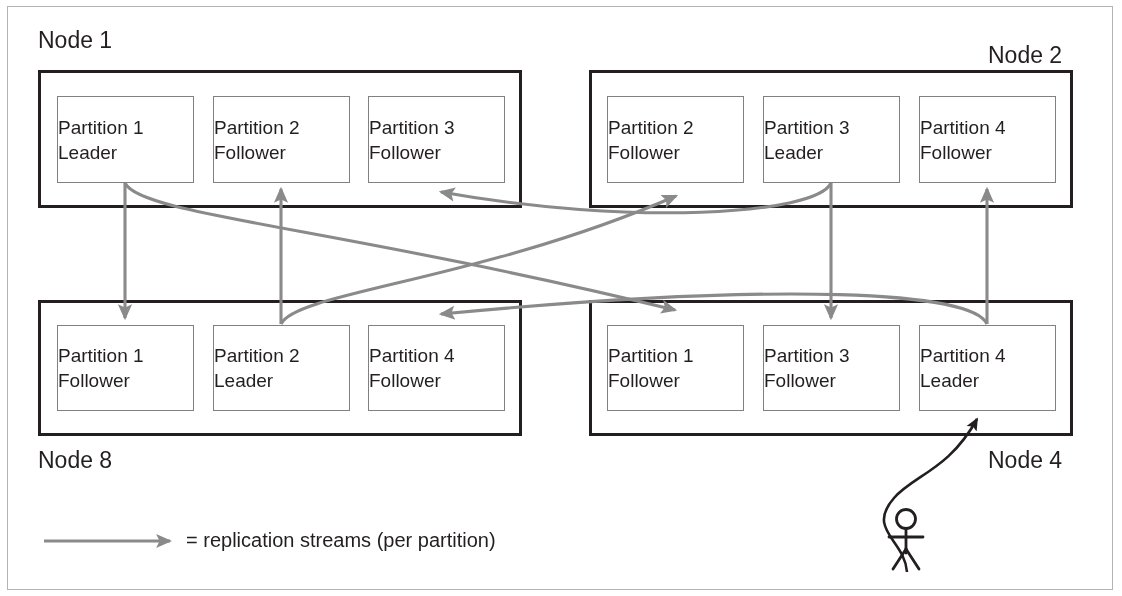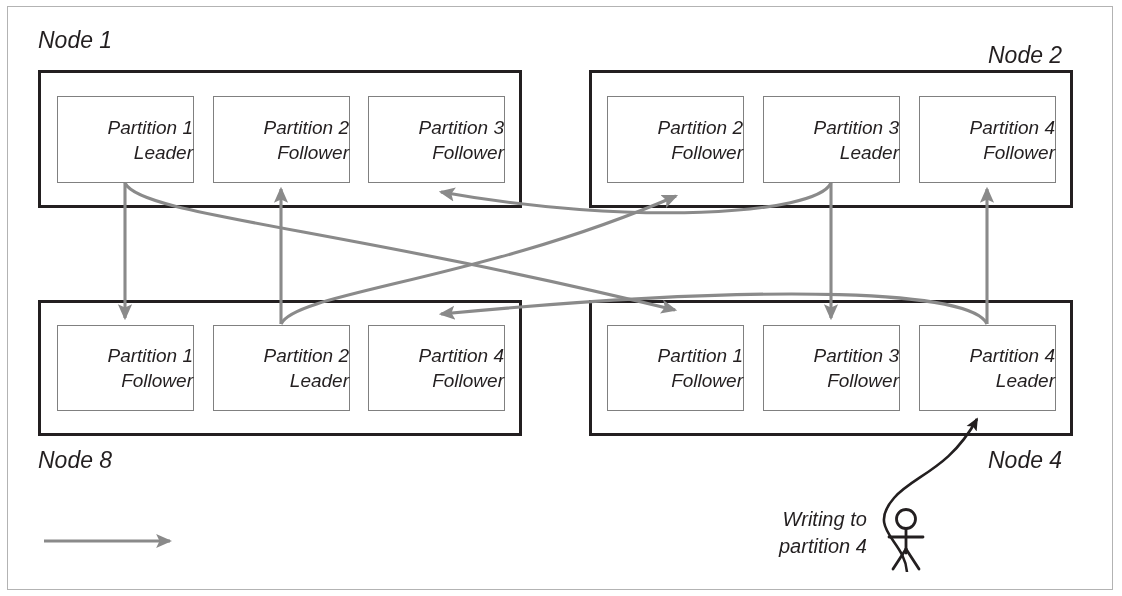--- a/index.html
+++ b/index.html
@@ -1,34 +1,34 @@
 <!DOCTYPE html>
 <html><head>
 <meta charset="utf-8">
 <style>
   html,body{margin:0;padding:0;background:#ffffff;}
   body{width:1122px;height:596px;overflow:hidden;
        font-family:"Liberation Sans","DejaVu Sans",sans-serif;color:#231f20;}
-  #stage{position:relative;width:1122px;height:596px;font-style:italic;}
+  #stage{position:relative;width:1122px;height:596px;}
 
   
   #frame{position:absolute;left:7px;top:6px;width:1106px;height:584px;
          border:1.5px solid #b3b3b3;box-sizing:border-box;background:#fff;}
 
   
   .node-label{position:absolute;font-size:23px;line-height:23px;color:#231f20;
               white-space:nowrap;letter-spacing:0px;}
 
   
   .node-box{position:absolute;border:3px solid #231f20;box-sizing:border-box;background:transparent;}
 
   
   .part-box{position:absolute;border:1.5px solid #808080;box-sizing:border-box;
             background:#fff;display:flex;flex-direction:column;
-            align-items:flex-end;justify-content:center;}
+            align-items:flex-start;justify-content:center;}
   .part-box .ln{font-size:19px;line-height:25px;color:#231f20;white-space:nowrap;}
 
   
   #arrows{position:absolute;left:0;top:0;width:1122px;height:596px;}
 
   
   #legend-text{position:absolute;left:186px;top:528px;font-size:20px;
                line-height:24px;color:#231f20;white-space:nowrap;}
 
   #writer-text{position:absolute;left:779px;top:506px;font-size:20px;
@@ -139,18 +139,15 @@
 
     <g stroke="#231f20" stroke-width="2.8" fill="none" stroke-linecap="round">
       <circle cx="906" cy="519" r="9.5"></circle>
       <line x1="906" y1="529" x2="906" y2="553"></line>
       <line x1="889" y1="537" x2="923" y2="537"></line>
       <line x1="906" y1="549" x2="893" y2="569"></line>
       <line x1="906" y1="549" x2="919" y2="569"></line>
     </g>
   </svg>
 
+  <div id="legend-text">= replication streams (per partition)</div>
 
-  <div id="writer-text">
-    <span class="ln">Writing to</span>
-    <span class="ln">partition 4</span>
-  </div>
 </div>
 
 </body></html>

